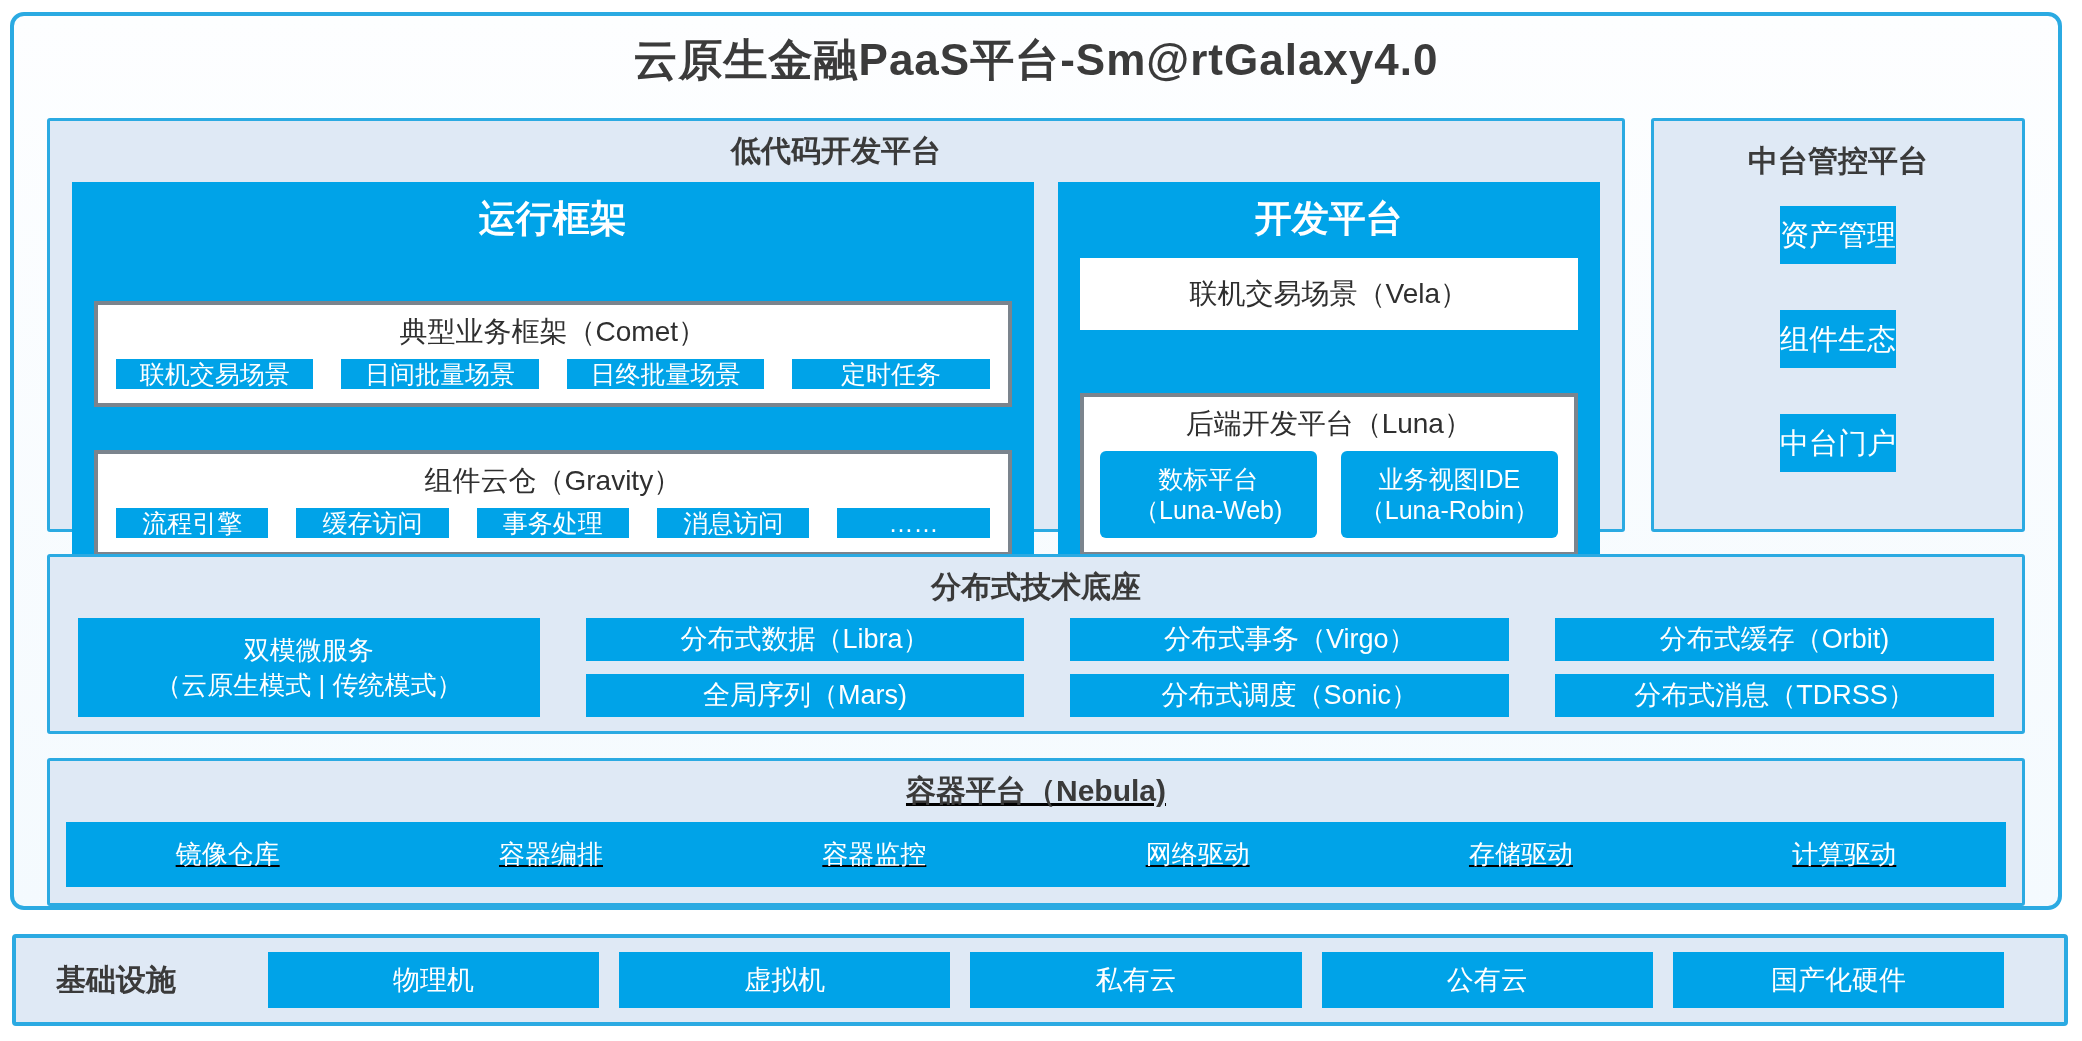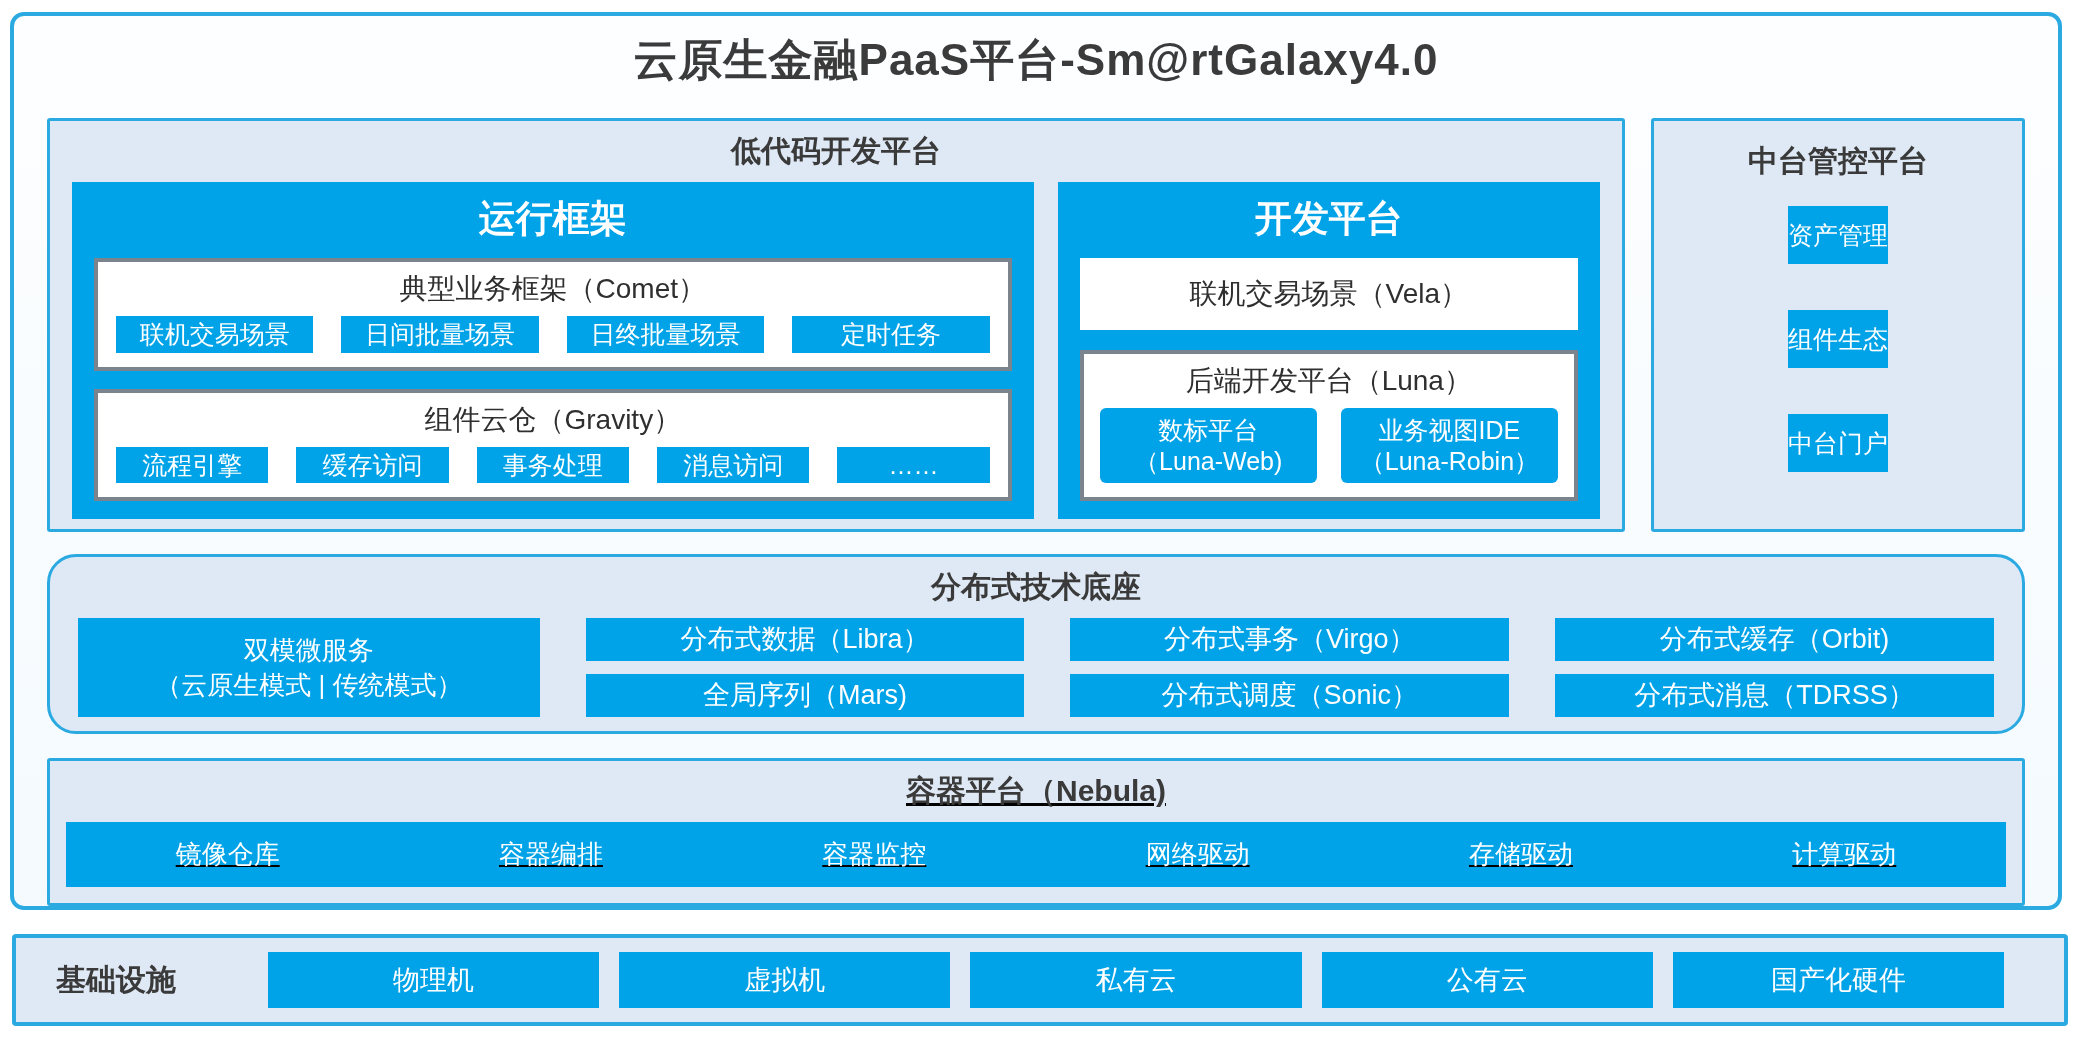--- a/index.html
+++ b/index.html
@@ -28,41 +28,41 @@
     padding:10px 0 10px 0;
   }
   
   .panel-lowcode{flex:1;padding:0 22px 10px 22px;}
   .lowcode-body{flex:1;display:flex;gap:24px;}
   .bluebox{background:#00A3E8;display:flex;flex-direction:column;padding:6px 22px 18px 22px;box-sizing:border-box;}
   .bluebox-runtime{flex:985;}
   .bluebox-dev{flex:535;}
   .bluebox-title{flex:none;color:#FFFFFF;font-size:37px;font-weight:bold;text-align:center;padding:6px 0 14px 0;}
   .whitebox{background:#FFFFFF;box-sizing:border-box;display:flex;flex-direction:column;}
-  .whitebox.bordered{border:4px solid #7B848D;}
+  .whitebox.bordered{border:4px solid #7B848D;margin-top:43px;}
   .wb-title{flex:none;text-align:center;font-size:28px;color:#2F2F2F;padding:8px 0 8px 0;font-weight:500;}
   .wb-body{flex:1;display:flex;gap:28px;padding:0 18px 14px 18px;}
   .wb-comet{flex:1;}
   .wb-gravity{flex:1;margin-top:18px;}
   .btn{
     background:#00A3E8;color:#FFFFFF;display:flex;align-items:center;justify-content:center;
     text-align:center;font-size:25px;flex:1;line-height:1.2;
   }
   
   .wb-vela{flex:none;height:72px;align-items:center;justify-content:center;font-size:28px;color:#2F2F2F;flex-direction:row;margin-bottom:20px;}
   .wb-luna{flex:1;}
   .luna-row{flex:1;display:flex;gap:24px;padding:0 16px 14px 16px;}
   .btn .l1,.btn .l2{display:block;}
   .btn-2line{flex-direction:column;font-size:25px;line-height:31px;border-radius:6px;}
   
   .panel-mid{flex:none;width:374px;padding:10px 44px 0 44px;align-items:center;}
   .panel-mid .panel-header{padding:10px 0 24px 0;}
-  .mid-btn{flex:none;height:58px;font-size:25px;margin-bottom:46px;}
+  .mid-btn{flex:none;height:58px;font-size:29px;margin-bottom:46px;}
   
-  .panel-distributed{flex:none;height:180px;margin-top:22px;padding:0 28px 14px 28px;border-radius:29px;}
+  .panel-distributed{flex:none;height:180px;margin-top:22px;padding:0 28px 14px 28px;}
   .dist-body{flex:1;display:flex;gap:46px;}
   .dist-dual{flex:442;font-size:26px;line-height:35px;flex-direction:column;}
   .dist-col{flex:420;display:flex;flex-direction:column;gap:13px;}
   .dist-btn{font-size:27px;}
   
   .panel-containerplat{flex:none;height:148px;margin-top:24px;padding:0 16px 16px 16px;text-decoration:underline;}
   .cont-row{flex:1;display:flex;}
   .cont-btn{font-size:26px;}
   
   .infra-panel{

